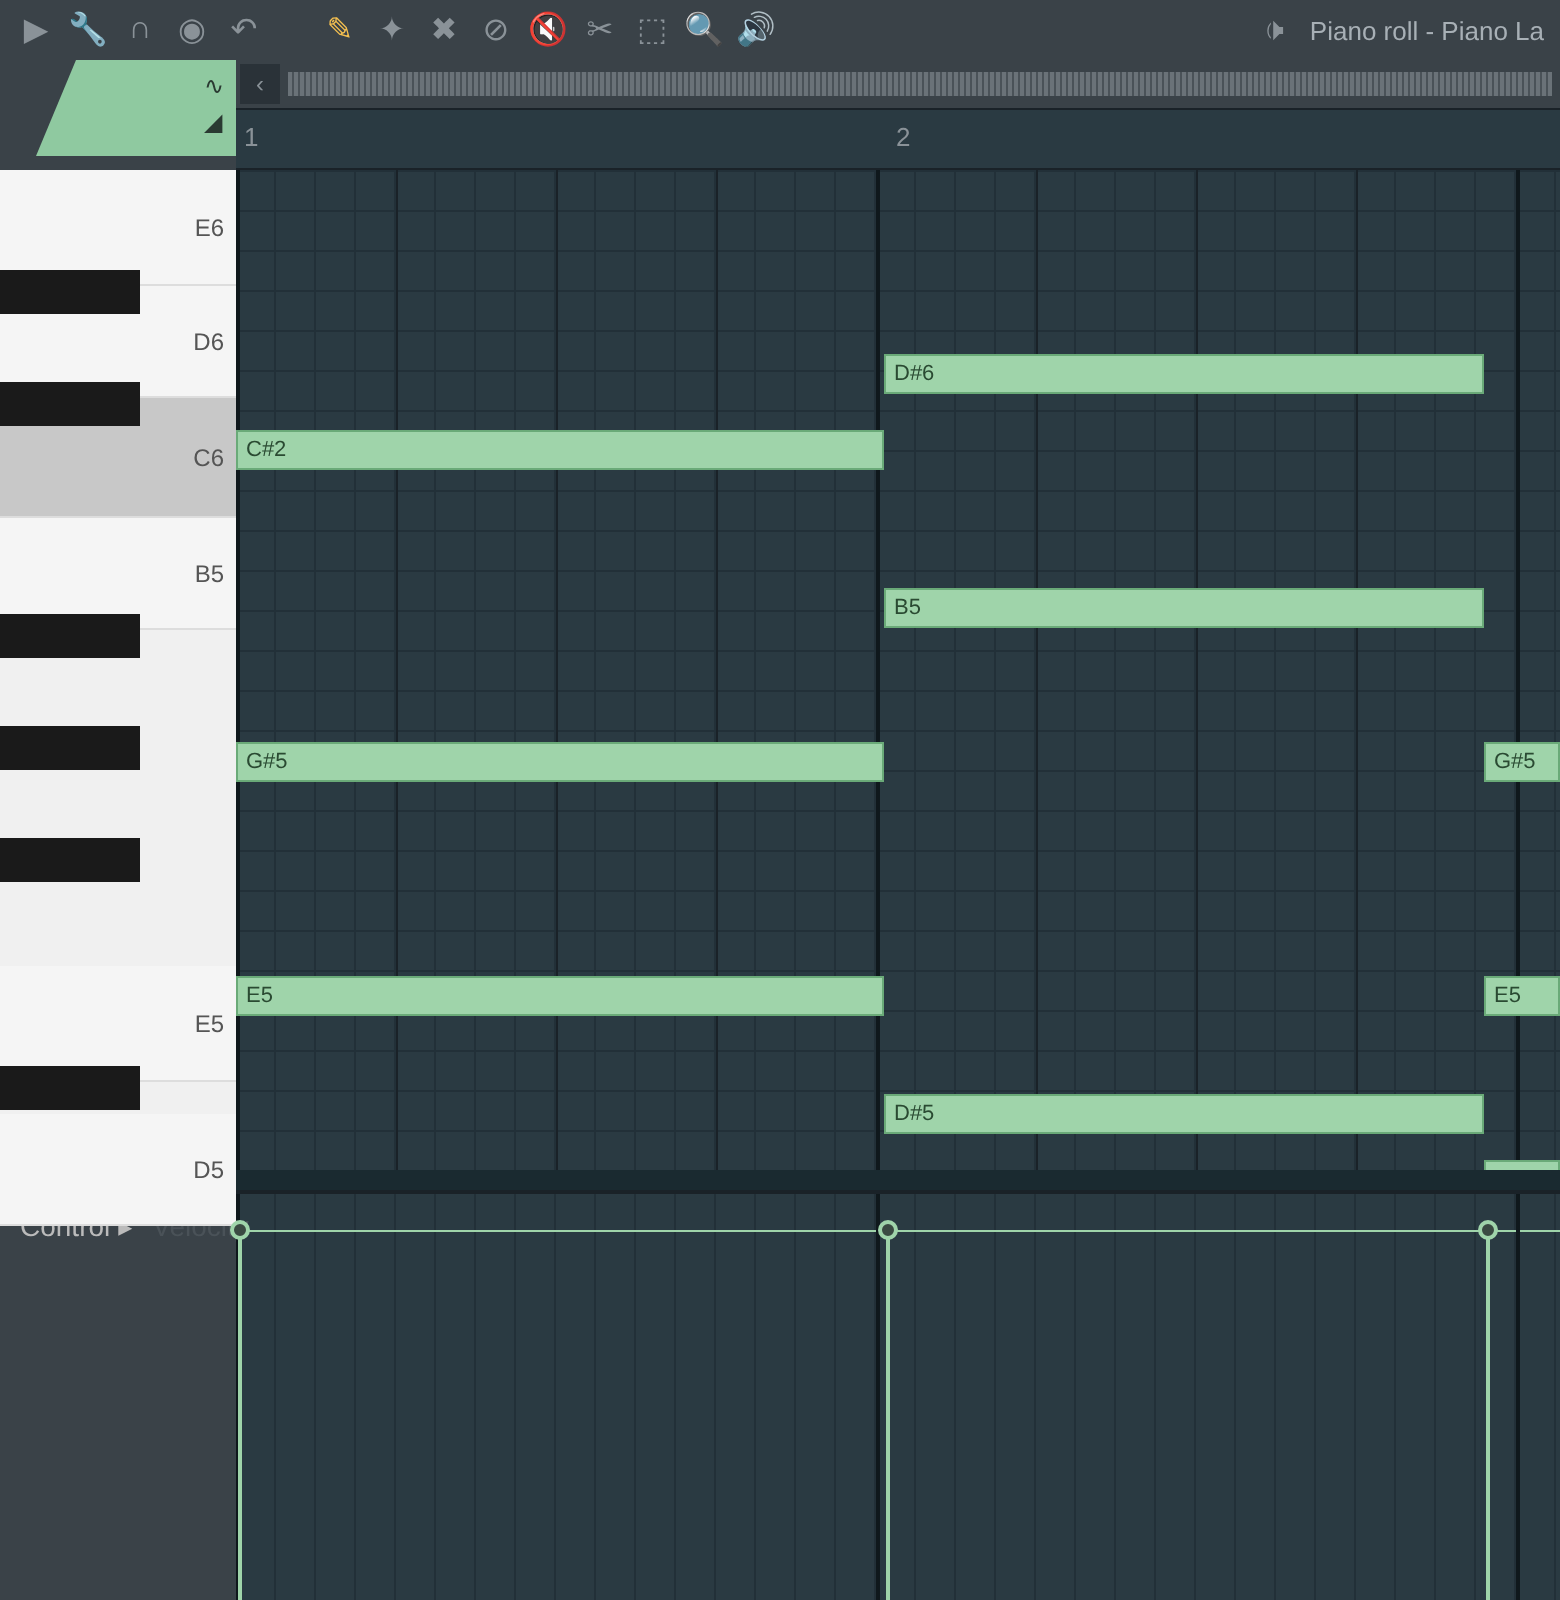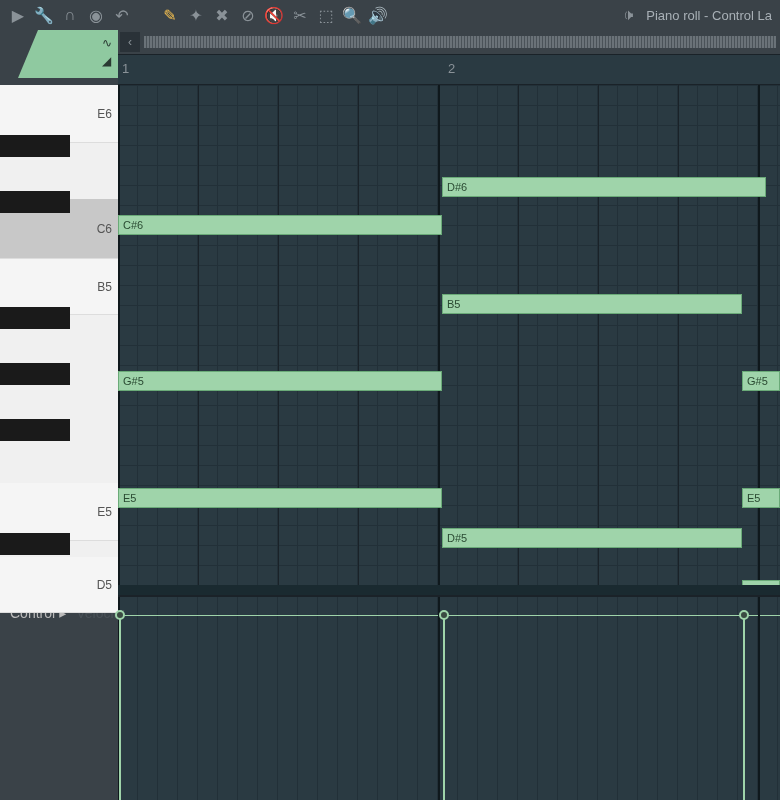--- a/index.html
+++ b/index.html
@@ -223,35 +223,38 @@
   <span class="toolbar-icon">✦</span>
   <span class="toolbar-icon">✖</span>
   <span class="toolbar-icon">⊘</span>
   <span class="toolbar-icon">🔇</span>
   <span class="toolbar-icon">✂</span>
   <span class="toolbar-icon">⬚</span>
   <span class="toolbar-icon">🔍</span>
   <span class="toolbar-icon">🔊</span>
   <div class="toolbar-title">
     <span class="toolbar-icon">🕩</span>
-    <span><span>Piano roll - </span><span>Control La</span></span>
+    <span><span>Piano roll - </span><span>Piano La</span></span>
   </div>
 </div>
 
 <div class="main-area">
   <div class="left-panel">
     <div class="corner-tab">
       <div class="corner-icons">
         <span>∿</span>
         <span>◢</span>
       </div>
     </div>
     <div class="piano-keys">
       <div class="white-key" style="top:0;height:58px">
           <span>E6</span>
+        </div>
+      <div class="white-key" style="top:58px;height:56px">
+          <span>D6</span>
         </div>
       <div class="white-key" style="top:114px;height:60px;background:#c8c8c8">
           <span>C6</span>
         </div>
       <div class="white-key" style="top:174px;height:56px">
           <span>B5</span>
         </div>
       <div class="white-key" style="top:398px;height:58px">
           <span>E5</span>
         </div>
@@ -281,26 +284,26 @@
       <div class="bar-line major" style="left:0px"></div>
       <div class="bar-line" style="left:80px"></div>
       <div class="bar-line" style="left:160px"></div>
       <div class="bar-line" style="left:240px"></div>
       <div class="bar-line major" style="left:320px"></div>
       <div class="bar-line" style="left:400px"></div>
       <div class="bar-line" style="left:480px"></div>
       <div class="bar-line" style="left:560px"></div>
       <div class="bar-line major" style="left:640px"></div>
 
-      <div class="note" style="top:130px;left:0;width:324px">C#6</div>
+      <div class="note" style="top:130px;left:0;width:324px">C#2</div>
       <div class="note" style="top:286px;left:0;width:324px">G#5</div>
       <div class="note" style="top:403px;left:0;width:324px">E5</div>
-      <div class="note" style="top:92px;left:324px;width:324px">D#6</div>
+      <div class="note" style="top:92px;left:324px;width:300px">D#6</div>
       <div class="note" style="top:209px;left:324px;width:300px">B5</div>
-      <div class="note" style="top:443px;left:324px;width:300px">D#5</div>
+      <div class="note" style="top:462px;left:324px;width:300px">D#5</div>
       <div class="note" style="top:286px;left:624px;width:38px">G#5</div>
       <div class="note" style="top:403px;left:624px;width:38px">E5</div>
       <div class="note" style="top:495px;left:624px;width:38px">C#5</div>
     </div>
   </div>
 </div>
 
 <div class="control-panel">
   <div class="control-label">
     <span>Control</span>

